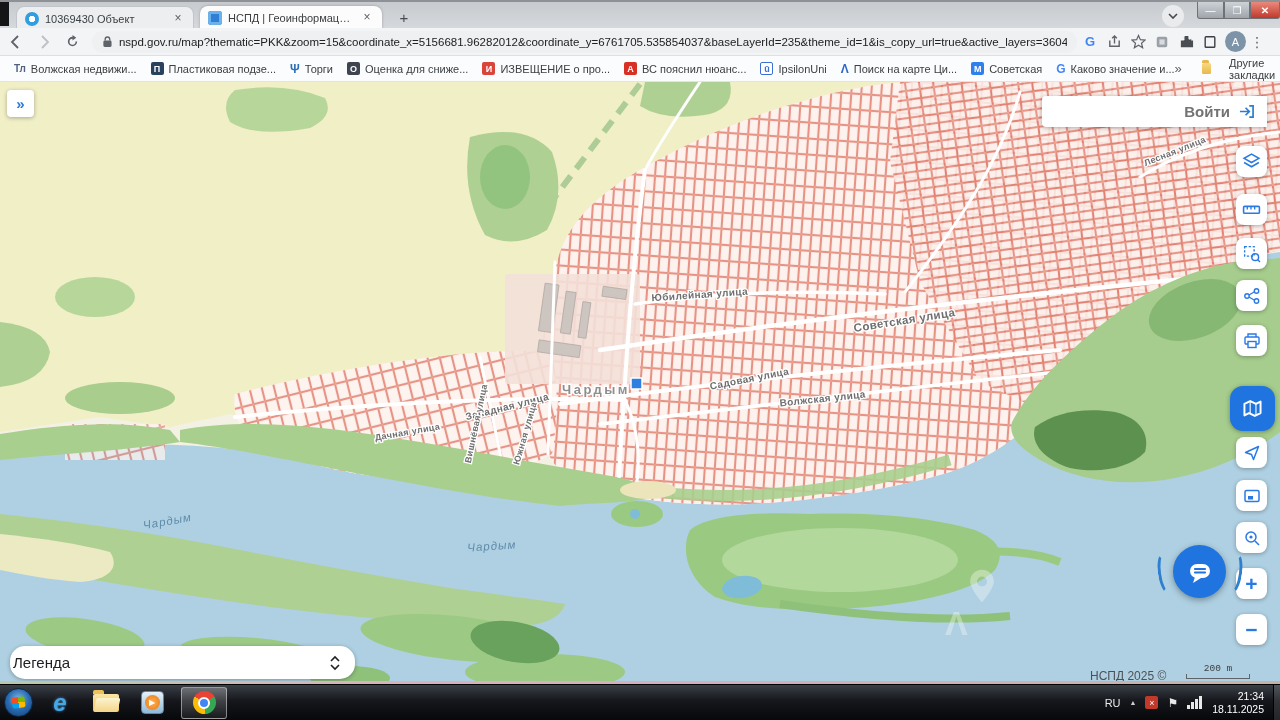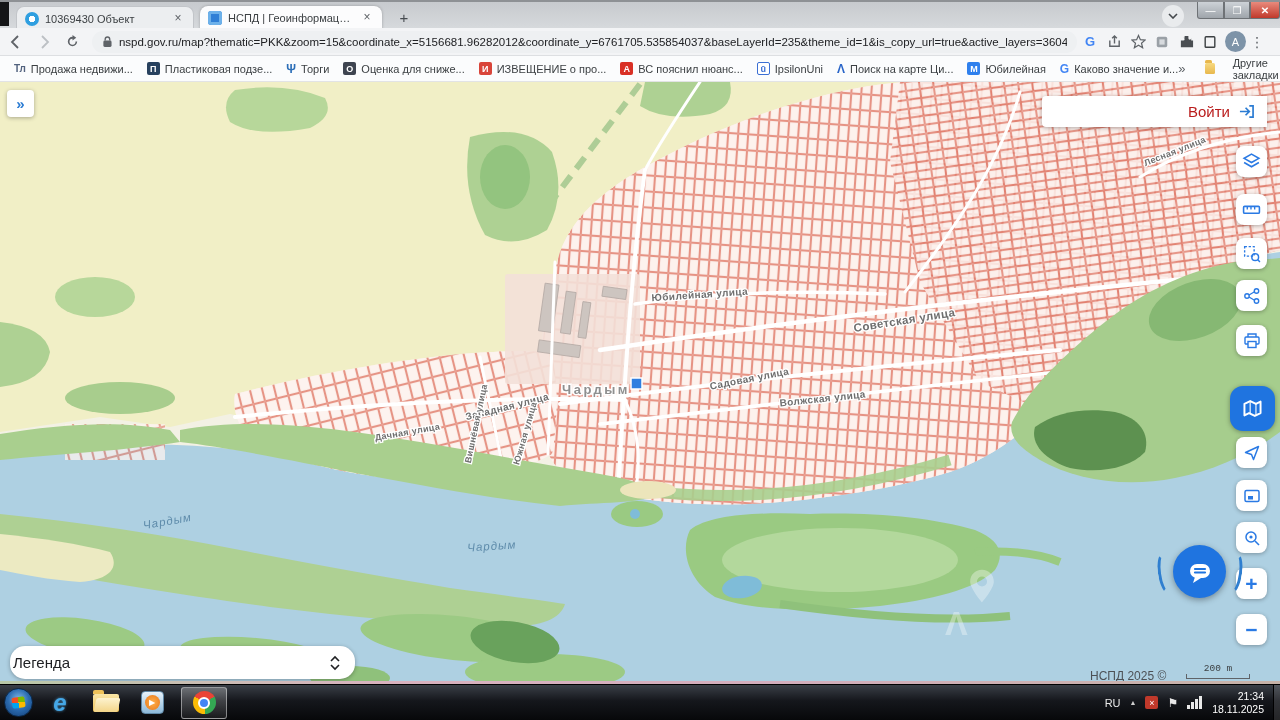--- a/index.html
+++ b/index.html
@@ -66,21 +66,21 @@
   .lblS { font-size:9px; }
   .town { fill:#8f8f8f; stroke:#fff; stroke-width:3px; paint-order:stroke;
           font-size:13px; letter-spacing:2.5px; text-anchor:middle; font-weight:bold; }
   .riv  { fill:#5f8cab; font-style:italic; font-size:11.5px; text-anchor:middle; letter-spacing:1px; }
 
   .panel { background:#fff; border-radius:4px; box-shadow:0 1px 4px rgba(0,0,0,.3); }
   .expandbtn { position:absolute; left:7px; top:8px; width:27px; height:27px; color:#2b7cd3;
     font-size:15px; font-weight:bold; display:flex; align-items:center; justify-content:center; }
   .loginbar { position:absolute; left:1042px; top:14px; width:225px; height:31px;
     display:flex; align-items:center; justify-content:flex-end; padding-right:12px; border-radius:4px 0 0 4px; }
-  .loginbar span { color:#b91c1c; font-size:15px; margin-right:8px; }
+  .loginbar span { color:#737373; font-size:15px; margin-right:8px;font-weight:bold; }
   .mapbtn { position:absolute; left:1236px; width:31px; height:31px; border-radius:8px;
     display:flex; align-items:center; justify-content:center; }
   .mapbtn-blue { position:absolute; left:1230px; width:45px; height:45px; border-radius:13px;
     background:#1f74e0; box-shadow:0 1px 5px rgba(0,0,0,.35);
     display:flex; align-items:center; justify-content:center; }
   .zoomtxt { font-size:21px; color:#2a7ae4; font-weight:bold; line-height:1; }
   .chatbtn { position:absolute; left:1173px; top:463px; width:53px; height:53px; border-radius:50%;
     background:#1f74e0; box-shadow:0 2px 6px rgba(0,0,0,.35);
     display:flex; align-items:center; justify-content:center; }
   .chat-arc { position:absolute; top:470px; width:16px; height:42px; border:3px solid transparent; border-radius:50%; }
@@ -223,21 +223,21 @@
           <rect x="2.5" y="2" width="11" height="12" rx="1" fill="none" stroke="#3c4043" stroke-width="1.6"></rect>
         </svg>
       </div>
     <div class="avatar">A</div>
     <div class="dots">⋮</div>
   </div>
 
   <div class="bmbar">
     <div class="bm">
         <span class="bm-ico txt">Тл</span>
-        <span>Продажа недвижи...</span>
+        <span>Волжская недвижи...</span>
       </div>
     <div class="bm">
         <span class="bm-ico" style="background:#27415e">П</span>
         <span>Пластиковая подзе...</span>
       </div>
     <div class="bm">
         <span class="bm-ico txt" style="color:#2d6fb8;font-size:12px">Ψ</span>
         <span>Торги</span>
       </div>
     <div class="bm">
@@ -255,21 +255,21 @@
     <div class="bm">
         <span class="bm-ico" style="background:#fff;border:1.5px solid #3b6fd4;color:#3b6fd4">ū</span>
         <span>IpsilonUni</span>
       </div>
     <div class="bm">
         <span class="bm-ico txt" style="color:#2b66c9;font-size:12px">Λ</span>
         <span>Поиск на карте Ци...</span>
       </div>
     <div class="bm">
         <span class="bm-ico" style="background:#2f80ed">М</span>
-        <span>Юбилейная</span>
+        <span>Советская</span>
       </div>
     <div class="bm">
         <span class="bm-ico txt" style="color:#4285f4;font-weight:bold;font-size:12px">G</span>
         <span>Каково значение и...</span>
       </div>
     <div class="bm-over">»</div>
     <div class="bm-div"></div>
     <div class="bm-other">
       <span class="folder"></span>
       <span>Другие закладки</span>

